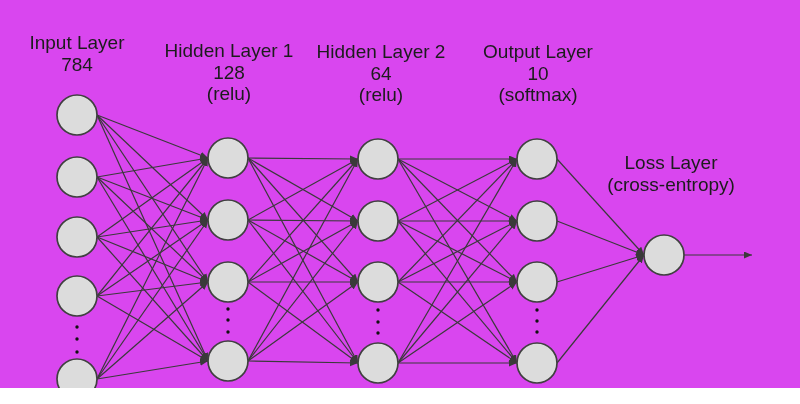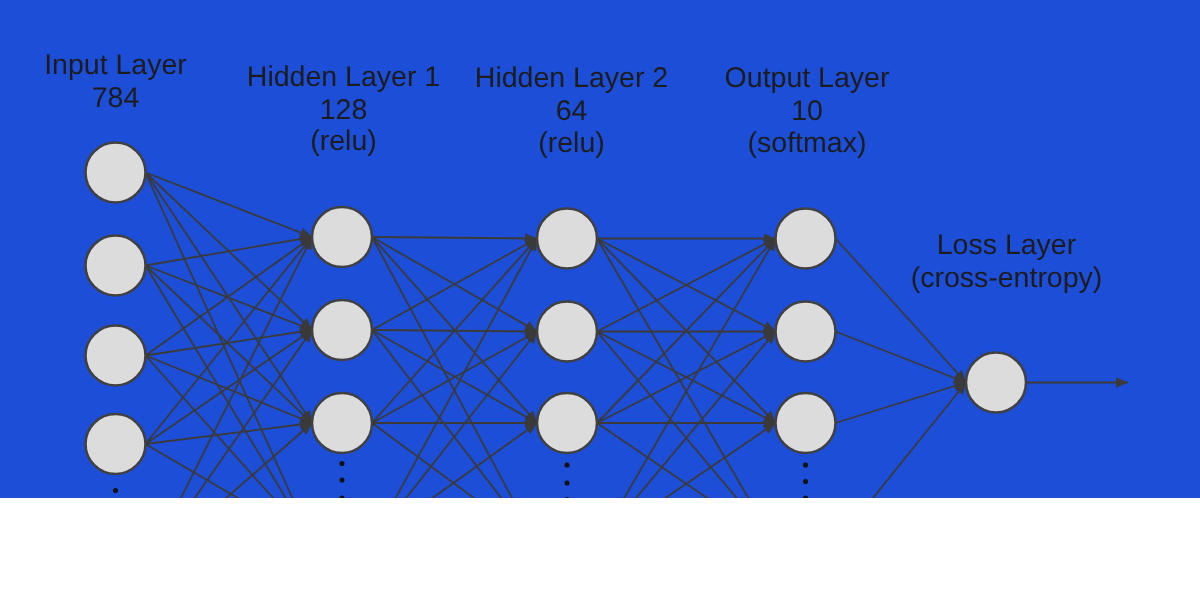--- a/index.html
+++ b/index.html
@@ -2,23 +2,23 @@
 <html><head>
 <meta charset="utf-8">
 <style>
   html, body {
     margin: 0;
     padding: 0;
     background: #ffffff;
   }
   .stage {
     width: 800px;
-    height: 332px;
+    height: 388px;
     position: relative;
-    background: #1d4ed8;
+    background: #d946ef;
     overflow: hidden;
   }
   svg {
     display: block;
   }
   svg text {
     font-family: "Liberation Sans", sans-serif;
   }
 </style>
 </head>

